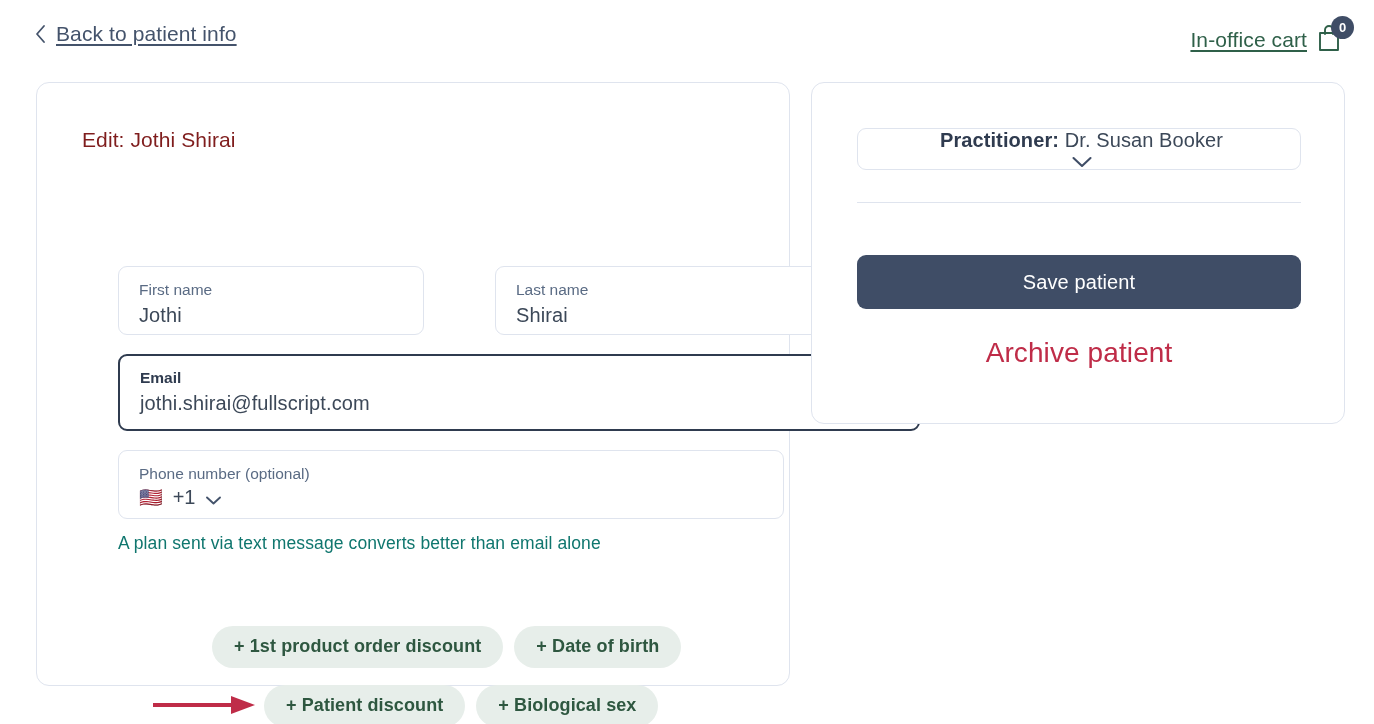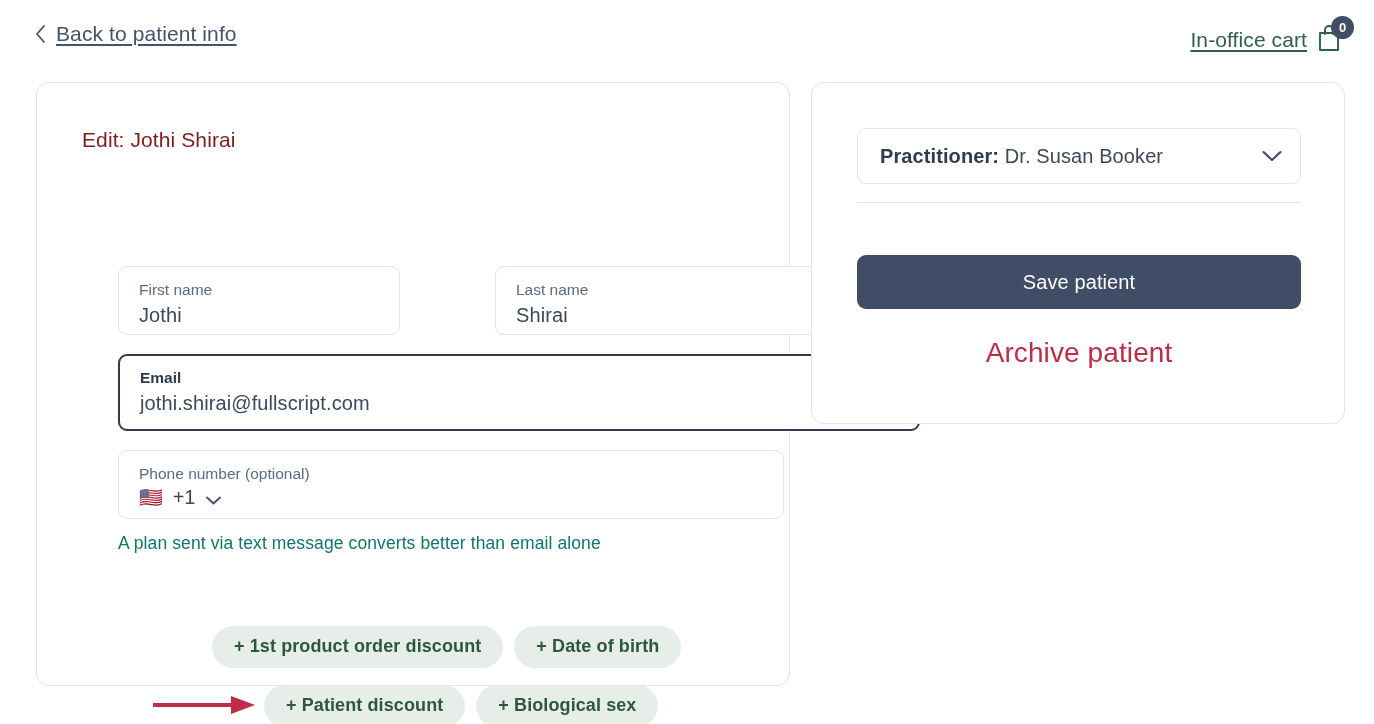--- a/index.html
+++ b/index.html
@@ -136,21 +136,21 @@
     font-weight: bold;
   }
   .field-value {
     display: block;
     margin-top: 5px;
     font-size: 20px;
     color: #3c4858;
     letter-spacing: 0.1px;
   }
 
-  #field-first  { left: 81px;  top: 183px; width: 282px; height: 69px; }
+  #field-first  { left: 81px;  top: 183px; width: 306px; height: 69px; }
   #field-last   { left: 422px; top: 183px; width: 325px; height: 69px; margin-left: 36px; }
   #field-email  { left: 81px;  top: 271px; width: 802px; height: 77px; padding-top: 12px; }
   #field-phone  { left: 81px;  top: 367px; width: 666px; height: 69px; }
 
   .phone-row {
     display: flex;
     align-items: center;
     gap: 10px;
     margin-top: 3px;
   }
@@ -214,31 +214,32 @@
     height: 26px;
     pointer-events: none;
   }
 
   
   .select-box {
     position: absolute;
     left: 45px;
     top: 45px;
     width: 444px;
-    height: 56px;
+    height: 42px;
     box-sizing: border-box;
     border: 1px solid #dfe4ee;
     border-radius: 9px;
     background: #ffffff;
     display: flex;
     align-items: center;
     justify-content: space-between;
     padding: 0 17px 0 22px;
     cursor: pointer;
     user-select: none;
+    flex-direction: column;
   }
   .select-text {
     font-size: 20px;
     color: #3c4858;
     letter-spacing: 0.1px;
   }
   .select-text b { font-weight: bold; color: #2f3b4f; }
   .chev-big { display: block; width: 22px; height: 14px; }
 
   .divider {

